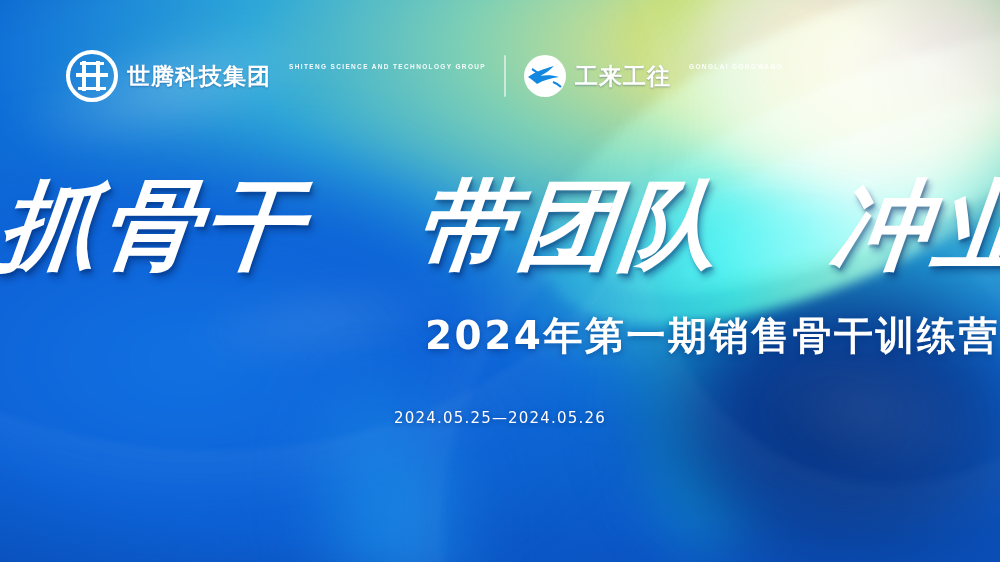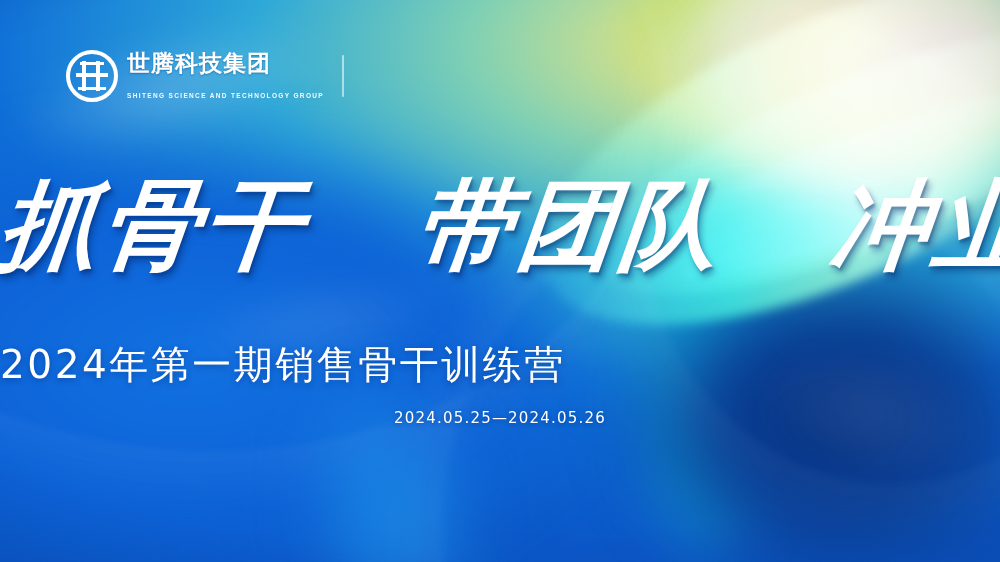--- a/index.html
+++ b/index.html
@@ -140,21 +140,21 @@
     position:relative;flex:0 0 auto;
   }
   .mark-circle .bar-h{
     position:absolute;left:6px;right:6px;height:4px;background:#fff;top:19px;
   }
   .mark-circle .bar-v1{position:absolute;top:7px;bottom:7px;width:4px;background:#fff;left:12px;}
   .mark-circle .bar-v2{position:absolute;top:7px;bottom:7px;width:4px;background:#fff;left:26px;}
   .mark-circle .bar-top{position:absolute;left:10px;right:10px;height:3px;background:#fff;top:8px;}
   .mark-circle .bar-bot{position:absolute;left:8px;right:8px;height:3px;background:#fff;bottom:8px;}
 
-  .logo-text{display:flex;flex-direction:column;gap:18px;}
+  .logo-text{display:flex;flex-direction:row;gap:18px;}
   .logo-cn{
     font-size:23px;font-weight:700;color:#fff;letter-spacing:1px;
     line-height:1;white-space:nowrap;
     font-family:"DejaVu Sans","Liberation Sans",sans-serif;
     text-shadow:0 1px 2px rgba(0,40,110,.35);
   }
   .logo-en{
     font-size:6.5px;font-weight:700;color:#fff;letter-spacing:1.35px;
     line-height:1;white-space:nowrap;opacity:.95;
     transform:scaleY(1.12);transform-origin:left center;
@@ -186,27 +186,26 @@
        2px 3px 2px rgba(0,30,90,.25);
     transform:skewX(-6deg);
     font-style:italic;
   }
   .headline .seg{display:inline-block;}
   .headline .gap{display:inline-block;width:34px;}
 
   
   .subtitle{
     position:absolute;left:0;right:0;top:316px;
-    text-align:left;color:#fff;
-    font-family:"DejaVu Sans","Liberation Sans",sans-serif;
-    font-size:39px;font-weight:400;line-height:1;
+    text-align:right;color:#fff;
+    font-family:"DejaVu Sans","Liberation Sans",sans-serif;
+    font-size:39px;font-weight:700;line-height:1;
     letter-spacing:2.5px;
     text-shadow:0 2px 6px rgba(0,40,110,.45);
     white-space:nowrap;
-    margin-top:29px;
   }
 
   
   .daterange{
     position:absolute;left:0;right:0;top:409px;
     text-align:center;color:#fff;
     font-family:"DejaVu Sans","Liberation Sans",sans-serif;
     font-size:15px;font-weight:400;letter-spacing:1.2px;
     text-shadow:0 1px 4px rgba(0,40,110,.5);
     white-space:nowrap;
@@ -257,20 +256,34 @@
           <span class="bar-bot"></span>
         </div>
         <div class="logo-text">
           <div class="logo-cn">世腾科技集团</div>
           <div class="logo-en">SHITENG SCIENCE AND TECHNOLOGY GROUP</div>
         </div>
       </div>
 
       <div class="divider"></div>
 
+      <div class="logo-group">
+        <div class="mark-bird">
+          <svg width="42" height="42" viewBox="0 0 42 42" aria-hidden="true">
+            <path d="M4 22 C12 16, 20 14, 30 11 C26 15, 22 18, 16 21 C22 20, 28 20, 35 22
+                     C27 23, 20 25, 13 29 C10 26, 7 24, 4 22 Z" fill="#1288e0"></path>
+            <path d="M8 14 C12 16, 15 19, 17 22" stroke="#1288e0" stroke-width="2.2" fill="none"></path>
+            <path d="M29 27 C32 28, 35 30, 37 32" stroke="#1288e0" stroke-width="2.2" fill="none"></path>
+          </svg>
+        </div>
+        <div class="logo-text">
+          <div class="logo-cn">工来工往</div>
+          <div class="logo-en">GONGLAI GONGWANG</div>
+        </div>
+      </div>
 
     </div>
 
     <div class="headline">
       <span class="seg">抓骨干</span>
       <span class="gap"></span>
       <span class="seg">带团队</span>
       <span class="gap"></span>
       <span class="seg">冲业绩</span>
     </div>

